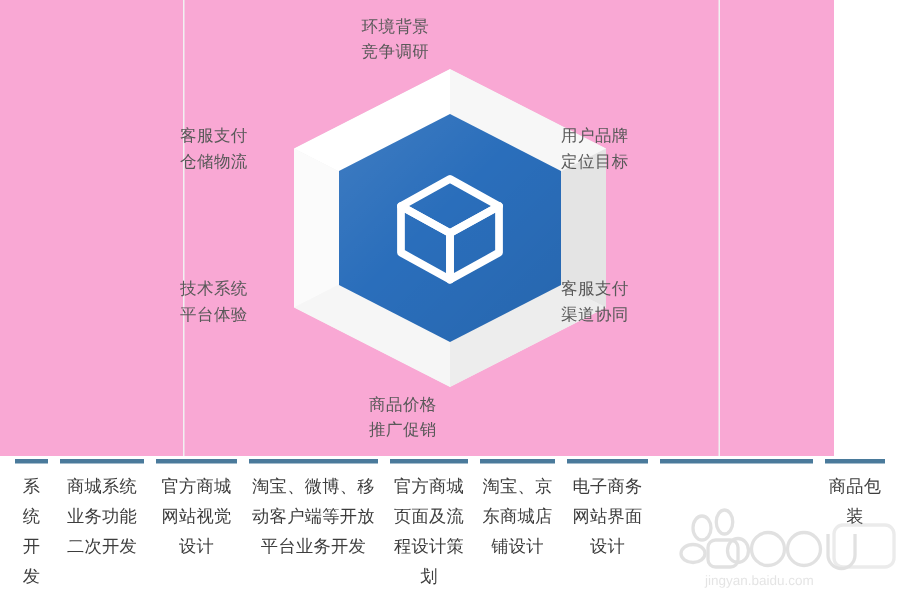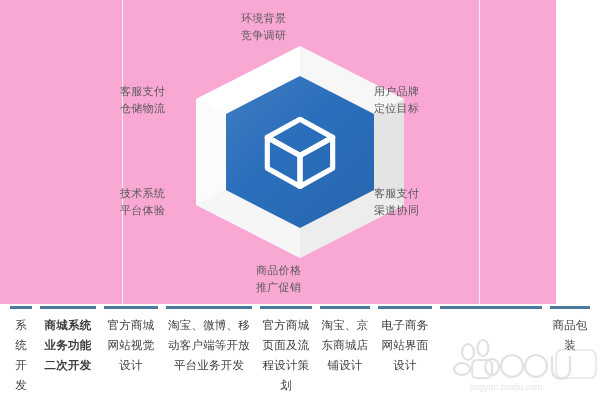--- a/index.html
+++ b/index.html
@@ -126,21 +126,21 @@
     white-space: nowrap;
     letter-spacing: 0.3px;
   }
   .hex-label .ln { display: block; }
 
   .hex-label.top          { left: 241px; top: 10px;  text-align: center; }
   .hex-label.upper-left   { left: 120px; top: 83px;  text-align: right; }
   .hex-label.upper-right  { left: 374px; top: 83px;  text-align: left; }
   .hex-label.lower-left   { left: 120px; top: 185px; text-align: left; }
   .hex-label.lower-right  { left: 374px; top: 185px; text-align: left; }
-  .hex-label.bottom       { left: 256px; top: 262px; text-align: center; }
+  .hex-label.bottom       { left: 246px; top: 262px; text-align: center; }
 
   
   #column-strip {
     position: absolute;
     left: 0;
     top: 304px;
     width: 600px;
     height: 96px;
     display: flex;
     align-items: flex-start;
@@ -249,21 +249,21 @@
     <span class="ln">商品价格</span>
     <span class="ln">推广促销</span>
   </div>
 </div>
 
 <div id="column-strip">
     <div class="strip-col" style="width: 30px;">
       <div class="rule" style="background: rgb(74, 122, 155);"></div>
       <span class="col-text">系统开发</span>
     </div>
-    <div class="strip-col" style="width: 64px; font-weight: bold;">
+    <div class="strip-col" style="width: 64px;">
       <div class="rule" style="background: rgb(74, 122, 155);"></div>
       <span class="col-text">商城系统业务功能二次开发</span>
     </div>
     <div class="strip-col" style="width: 62px;">
       <div class="rule" style="background: rgb(74, 122, 155);"></div>
       <span class="col-text">官方商城网站视觉设计</span>
     </div>
     <div class="strip-col" style="width: 94px;">
       <div class="rule" style="background: rgb(74, 122, 155);"></div>
       <span class="col-text">淘宝、微博、移动客户端等开放平台业务开发</span>

